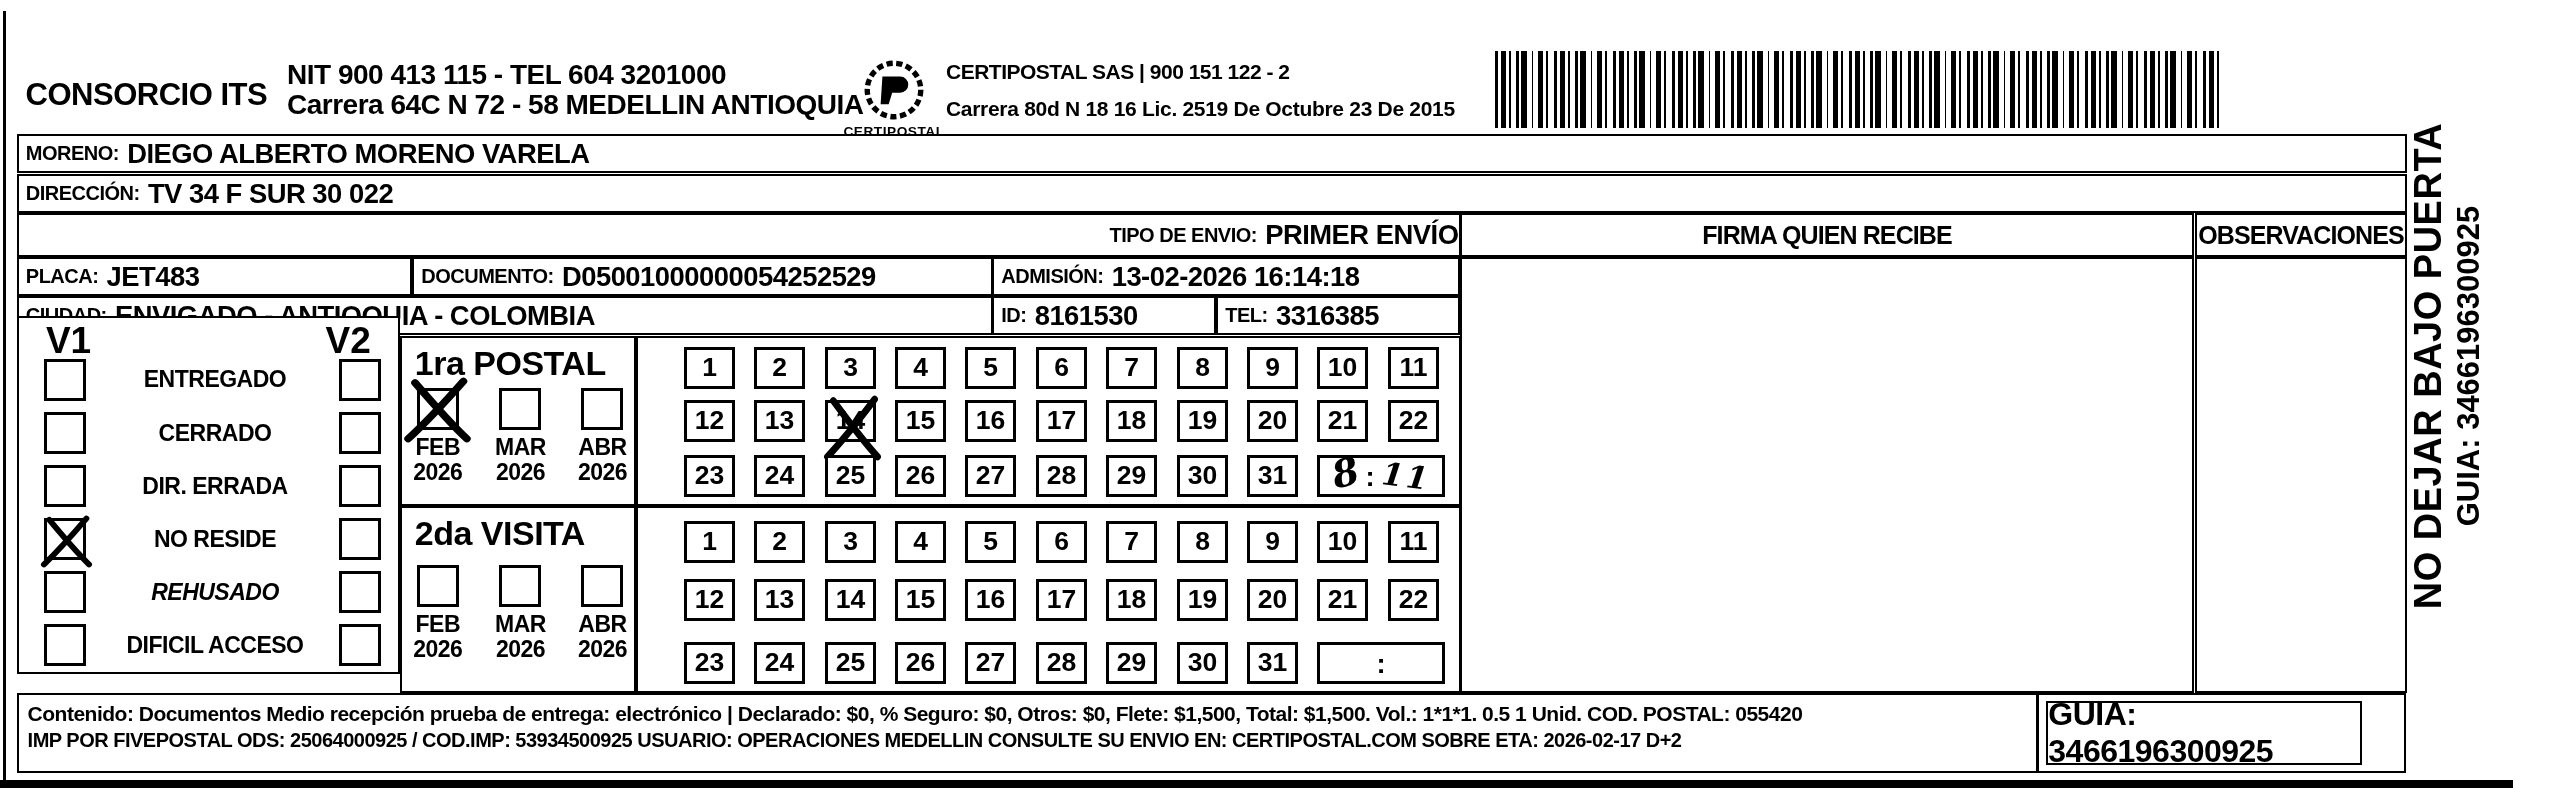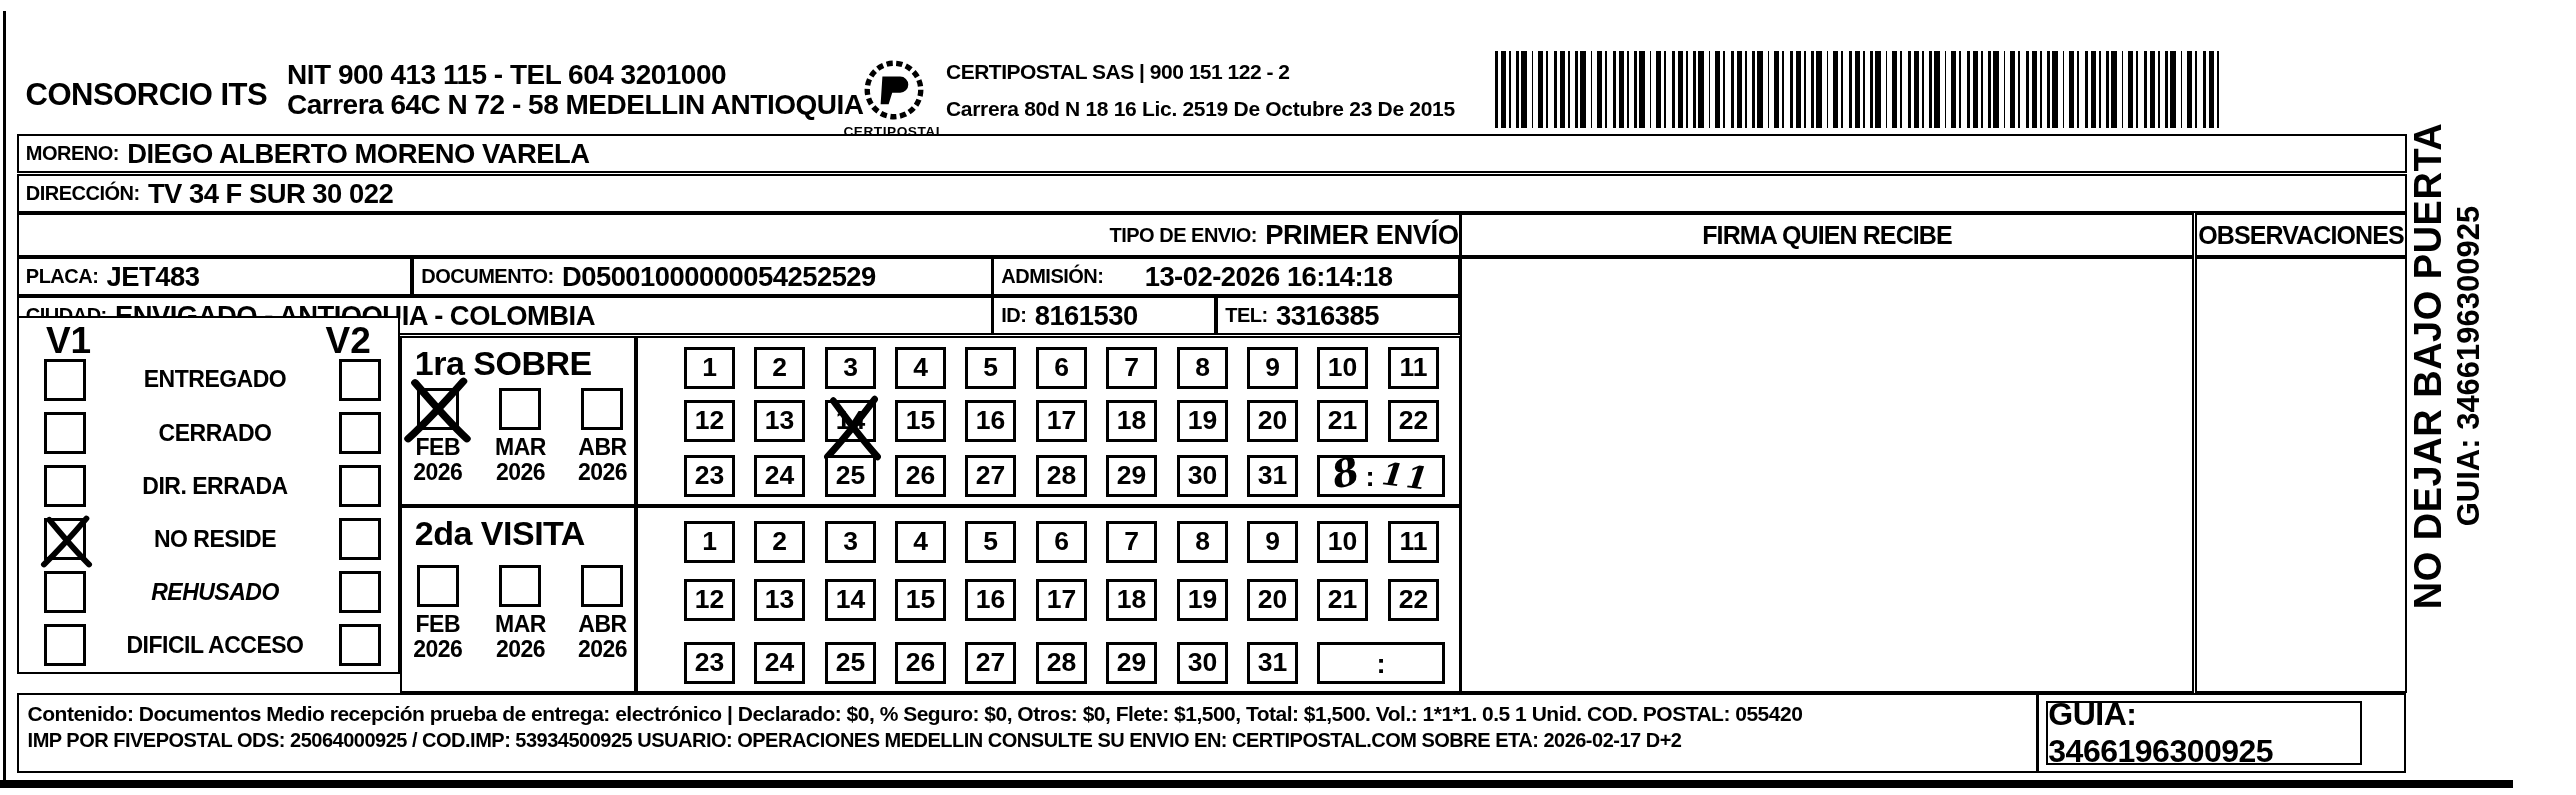--- a/index.html
+++ b/index.html
@@ -108,21 +108,21 @@
   <div class="cell hdr-cell" style="left:2195px;top:213px;width:212px;height:44px;">OBSERVACIONES</div>
 
   <div class="cell kv" style="left:16.5px;top:257px;width:395px;height:39px;">
     <span class="lbl">PLACA:</span>
     <span class="val">JET483</span>
   </div>
   <div class="cell kv" style="left:412px;top:257px;width:581px;height:39px;">
     <span class="lbl">DOCUMENTO:</span>
     <span class="val">D05001000000054252529</span>
   </div>
-  <div class="cell kv" style="left:992px;top:257px;width:468px;height:39px;gap:33px;">
+  <div class="cell kv" style="left:992px;top:257px;width:468px;height:39px;">
     <span class="lbl">ADMISIÓN:</span>
     <span class="val">13-02-2026 16:14:18</span>
   </div>
   <div class="cell kv" style="left:16.5px;top:296px;width:976px;height:39px;">
     <span class="lbl">CIUDAD:</span>
     <span class="val">ENVIGADO - ANTIOQUIA - COLOMBIA</span>
   </div>
   <div class="cell kv" style="left:992px;top:296px;width:224px;height:39px;">
     <span class="lbl">ID:</span>
     <span class="val">8161530</span>
@@ -157,21 +157,21 @@
       <div class="cbx" style="left: 320px; top: 200px;"></div>
       <div class="cbx" style="left: 25.6px; top: 253px;"></div>
       <div class="status-label" style="top: 261px; font-style: italic;">REHUSADO</div>
       <div class="cbx" style="left: 320px; top: 253px;"></div>
       <div class="cbx" style="left: 25.6px; top: 306px;"></div>
       <div class="status-label" style="top: 314px;">DIFICIL ACCESO</div>
       <div class="cbx" style="left: 320px; top: 306px;"></div>
     </div>
 
   <div class="cell" id="visita-0" style="left:400px;top:336px;width:236px;height:170px;">
-    <div class="vtitle">1ra SOBRE</div>
+    <div class="vtitle">1ra POSTAL</div>
   <div class="cbx" style="left: 14.6px; top: 50px;">
         <svg viewBox="0 0 40 40" preserveAspectRatio="none" class="xmark" style="left: -16.5px; top: -12.8px; width: 69px; height: 64px;">
           <path d="M7 3 C 15 13, 27 28, 37 38"></path>
           <path d="M35 2 C 26 13, 15 26, 3 38"></path>
         </svg>
       </div>
       <div class="month-label" style="left: -3.7px; top: 97px; width: 79px;">
         <div>FEB</div>
         <div>2026</div>
       </div>

